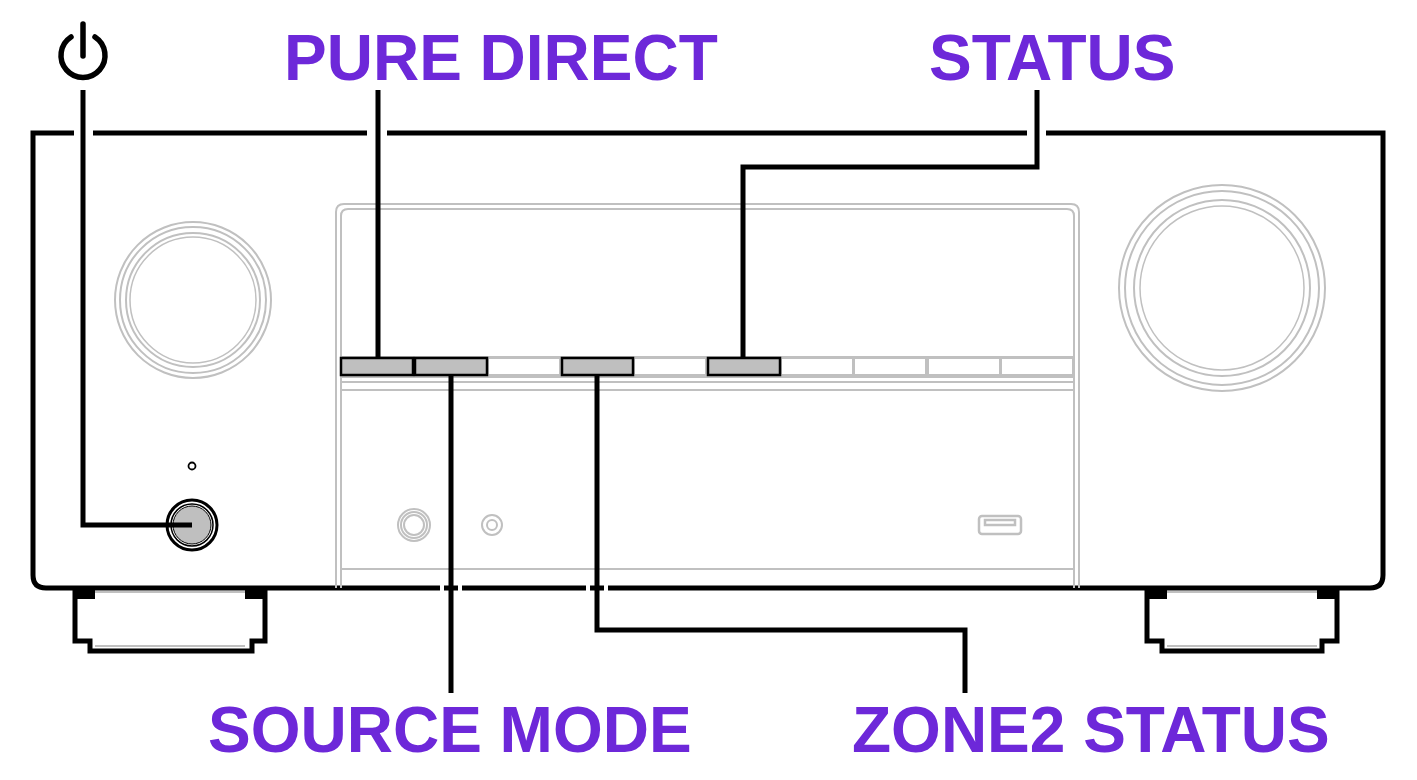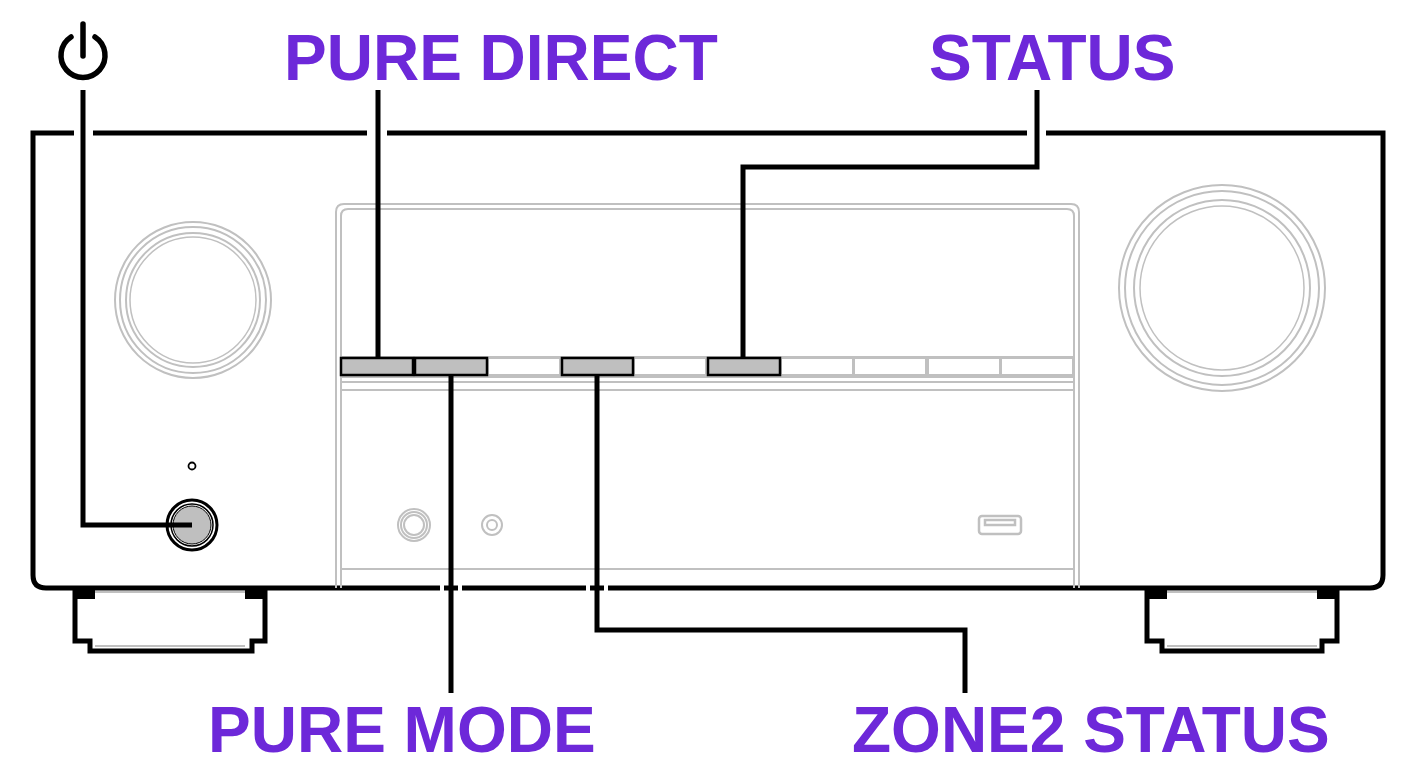--- a/index.html
+++ b/index.html
@@ -124,14 +124,14 @@
   </g>
 
   <g fill="none" stroke="#000" stroke-width="5.5" stroke-linecap="round">
     <path d="M 71 37 A 22 22 0 1 0 95 37"></path>
     <line x1="83" y1="24" x2="83" y2="56"></line>
   </g>
 </svg>
 
 <div class="label lbl-top" style="left:284px;">PURE DIRECT</div>
 <div class="label lbl-top" style="left:921px;margin-left:8px;">STATUS</div>
-<div class="label lbl-bot" style="left:208px;">PURE MODE</div>
+<div class="label lbl-bot" style="left:208px;">SOURCE MODE</div>
 <div class="label lbl-bot" style="left:852px;">ZONE2 STATUS</div>
 
 </body></html>

